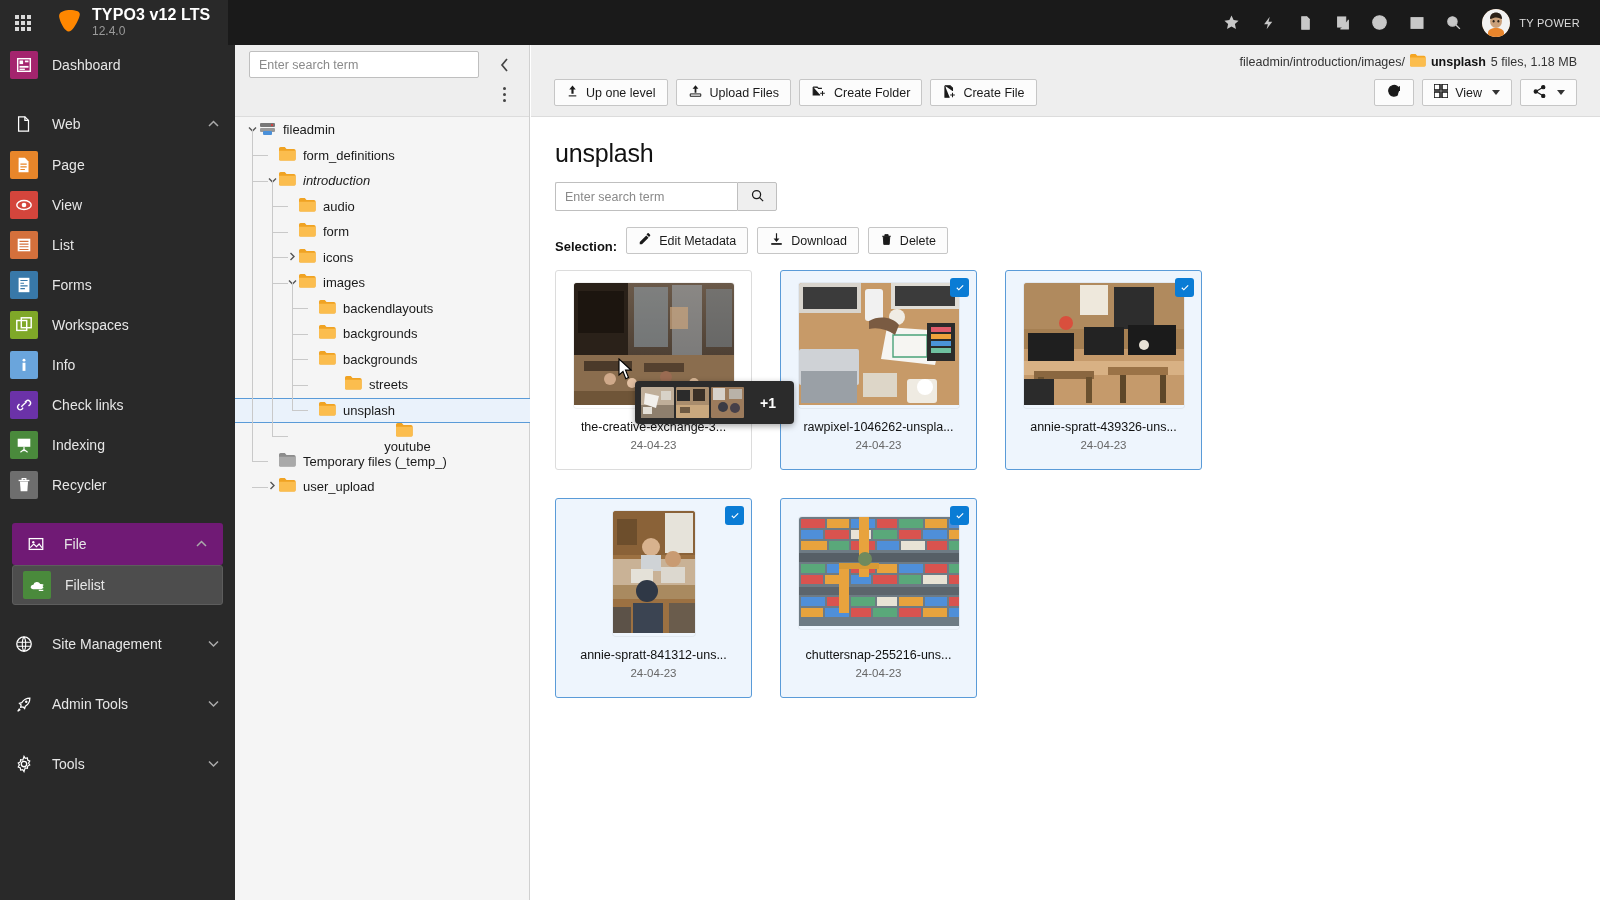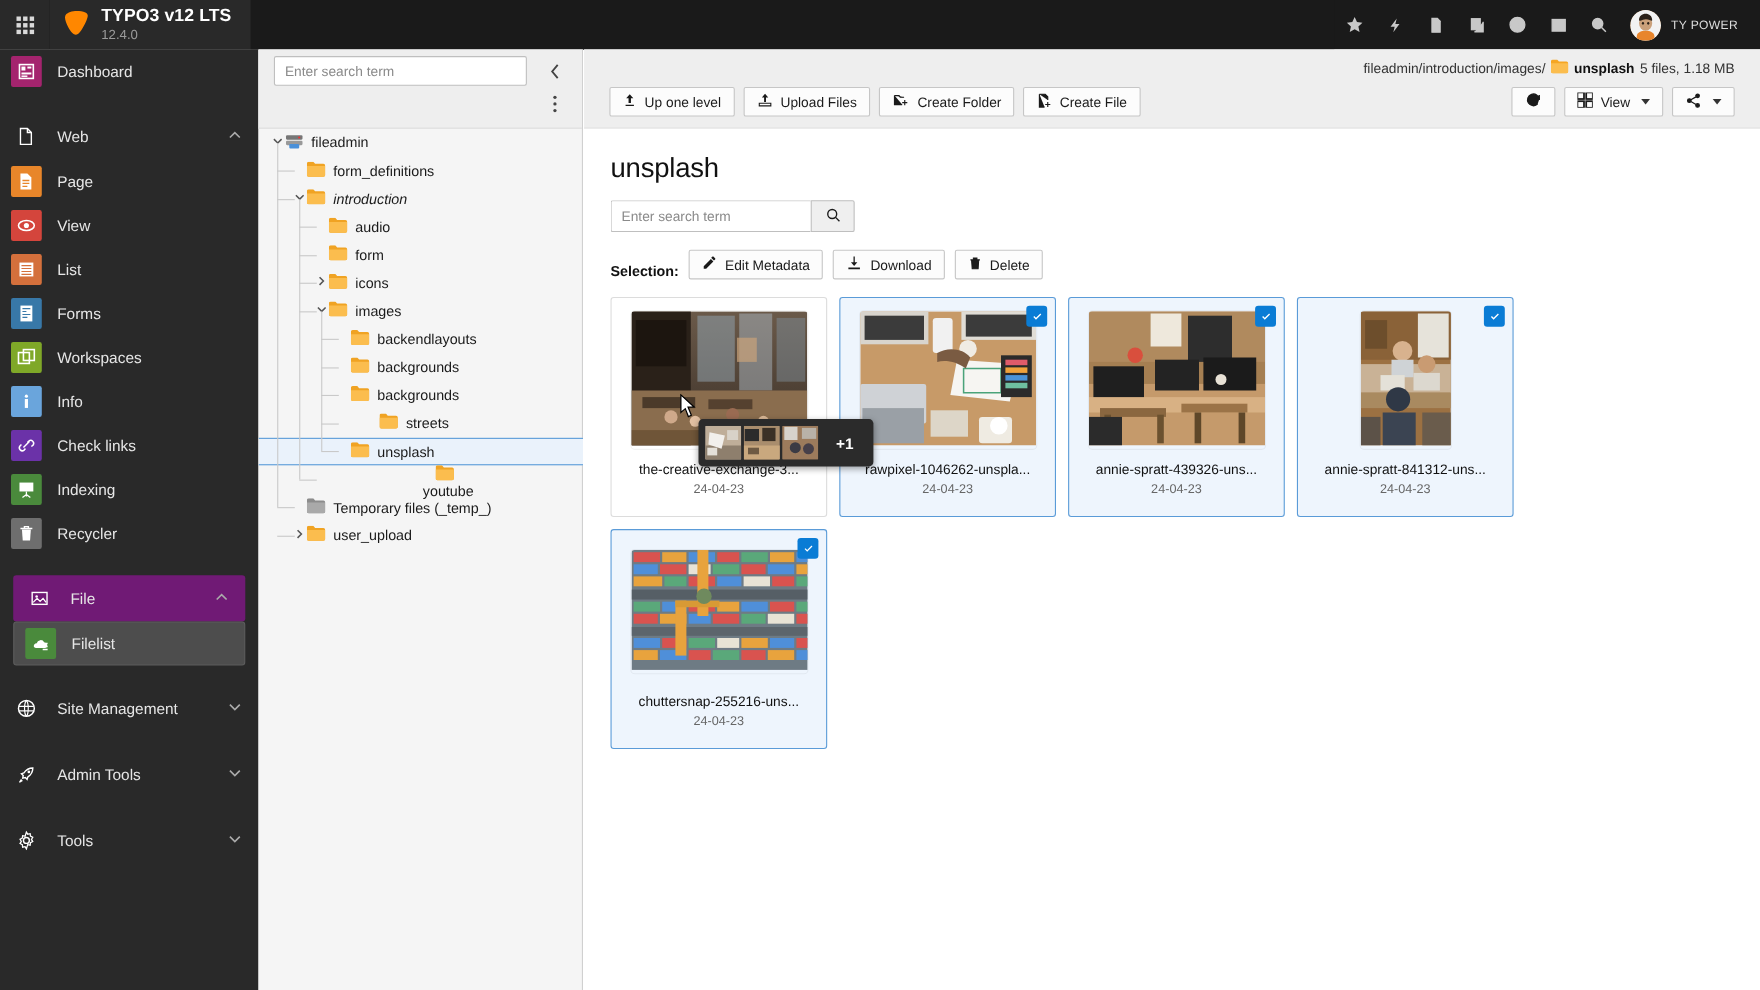--- a/index.html
+++ b/index.html
@@ -136,21 +136,21 @@
     border-radius: 2px 0 0 2px; padding: 0 9px; font-size: 12.5px;
     font-family: "Liberation Sans", sans-serif; color: #333; background: #fff;
   }
   .searchbar input::placeholder { color: #8a8a8a; }
   .searchbar button { width: 40px; height: 29px; border: 1px solid #bfbfbf;
     border-radius: 0 2px 2px 0; background: #efefef; cursor: pointer;
     display: flex; align-items: center; justify-content: center; }
   .selection-row { display: flex; align-items: flex-end; gap: 9px; margin-bottom: 16px; }
   .selection-label { font-size: 13px; font-weight: bold; color: #111; }
 
-  .tile-grid { display: flex; flex-wrap: wrap; gap: 11px; width: 830px; }
+  .tile-grid { display: flex; flex-wrap: wrap; gap: 28px; width: 830px; }
   .tile {
     width: 197px; height: 200px; border: 1px solid #dcdcdc; border-radius: 3px;
     background: #fff; position: relative; display: flex; flex-direction: column;
     align-items: center; padding-top: 13px; cursor: pointer;
   }
   .tile.selected { background: #eef5fd; border: 1px solid #5a9bd8; }
   .tile .thumb-wrap { width: 160px; height: 122px; display: flex;
     align-items: center; justify-content: center; }
   .tile .thumb { border-radius: 3px; overflow: hidden; box-shadow: 0 0 0 1px rgba(0,0,0,.05); }
   .tile .fname { margin-top: 14px; font-size: 12.5px; color: #111; width: 175px;

